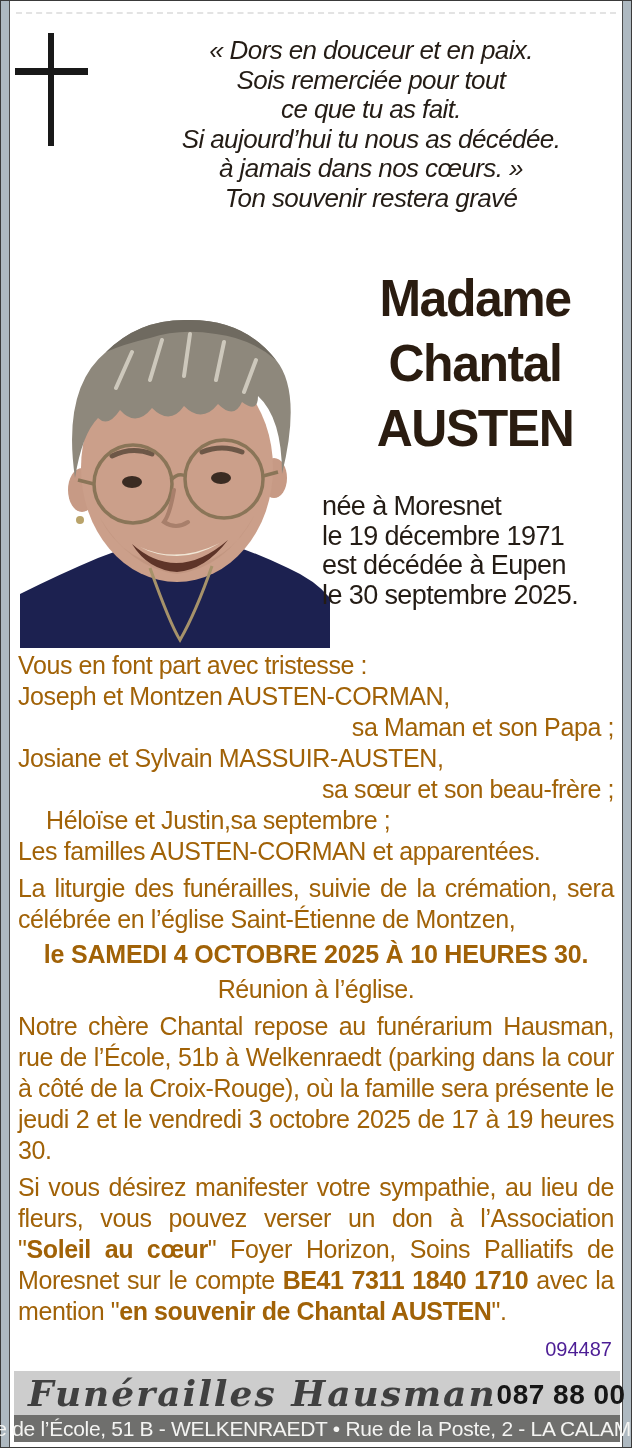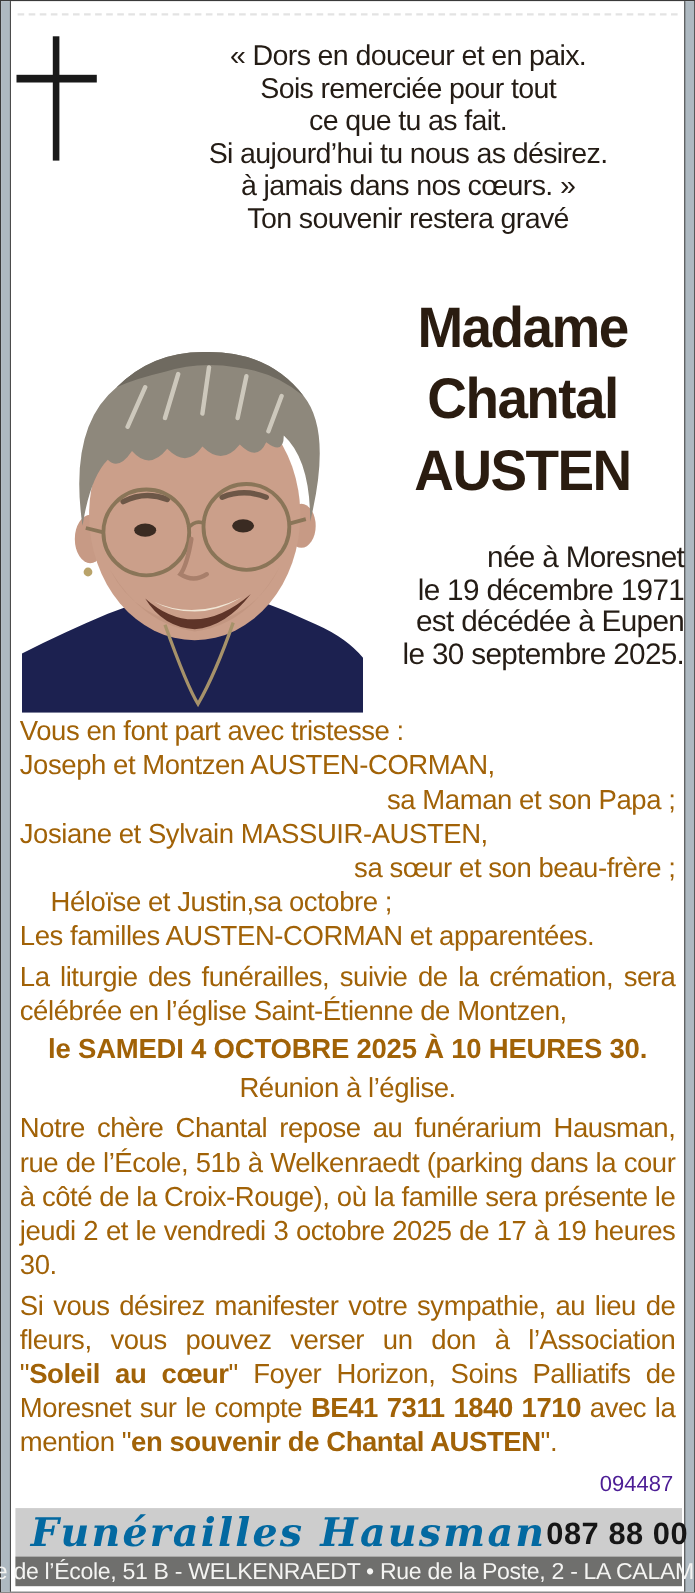--- a/index.html
+++ b/index.html
@@ -15,36 +15,36 @@
   .top-dashed{position:absolute;left:16px;right:16px;top:12px;border-top:2px dashed #e3e3e3;}
 
   
   .cross{position:absolute;left:15px;top:32px;width:73px;height:115px;}
   .cross .v{position:absolute;left:33px;top:1px;width:6px;height:113px;background:#191919;}
   .cross .h{position:absolute;left:0;top:36px;width:73px;height:7px;background:#191919;}
 
   
   .quote{
     position:absolute;left:130px;right:20px;top:36px;
-    text-align:center;font-size:26px;line-height:29.5px;
+    text-align:center;font-style:italic;font-size:26px;line-height:29.5px;
     letter-spacing:-0.6px;color:#241c15;
   }
 
   
   .photo{position:absolute;left:20px;top:268px;width:310px;height:380px;}
   .photo svg{display:block;}
 
   
   .title-block{
     position:absolute;left:330px;top:266px;width:290px;text-align:center;
     font-weight:bold;font-size:52px;line-height:65px;letter-spacing:-1.5px;color:#2a1c10;
     transform:scaleX(0.96);transform-origin:center top;
   }
   .dates-block{
-    position:absolute;left:322px;top:492px;width:300px;text-align:right;
+    position:absolute;left:322px;top:492px;width:300px;text-align:left;
     font-size:27px;line-height:29.5px;letter-spacing:-0.6px;color:#241c15;
   }
 
   
   .body-text{
     position:absolute;left:18px;width:596px;top:650px;
     font-size:25px;line-height:31px;letter-spacing:-0.4px;color:#a16207;
   }
   .line{white-space:nowrap;}
   .r{text-align:right;}
@@ -58,21 +58,21 @@
   .ref{position:absolute;right:20px;top:1338px;font-size:20px;color:#4c1d95;}
 
   
   .banner{position:absolute;left:14px;right:12px;top:1371px;}
   .banner-top{
     height:44px;background:#cdcdcd;display:flex;align-items:flex-end;
     padding:0 10px 2px 14px;box-sizing:border-box;
   }
   .banner-name{
     flex:1;font-family:"DejaVu Serif",serif;font-style:italic;font-weight:bold;
-    font-size:36px;line-height:40px;color:#0369a1;letter-spacing:2px;white-space:nowrap;
+    font-size:36px;line-height:40px;color:#404040;letter-spacing:2px;white-space:nowrap;
   }
   .banner-phone{font-size:28px;font-weight:bold;color:#161616;line-height:36px;white-space:nowrap;letter-spacing:0.5px;}
   .banner-bottom{
     height:27px;background:#6f6f6d;color:#f4f4f2;font-size:21px;letter-spacing:-0.3px;
     display:flex;align-items:center;justify-content:center;white-space:nowrap;
   }
 </style>
 </head>
 <body>
 
@@ -83,21 +83,21 @@
 
 <div class="cross">
   <div class="v"></div>
   <div class="h"></div>
 </div>
 
 <div class="quote">
   <div class="line">« Dors en douceur et en paix.</div>
   <div class="line">Sois remerciée pour tout</div>
   <div class="line">ce que tu as fait.</div>
-  <div class="line">Si aujourd’hui tu nous as désirez.</div>
+  <div class="line">Si aujourd’hui tu nous as décédée.</div>
   <div class="line">à jamais dans nos cœurs. »</div>
   <div class="line">Ton souvenir restera gravé</div>
 </div>
 
 <div class="photo">
   <svg width="310" height="380" viewBox="0 0 310 380">
     <rect x="0" y="0" width="310" height="380" fill="#ffffff"></rect>
 
     <path d="M0,380 L0,326 Q40,306 78,290 Q110,278 128,272 L192,270 Q230,282 268,300 Q295,312 310,330 L310,380 Z" fill="#1c2150"></path>
 
@@ -155,21 +155,21 @@
   <div>Vous en font part avec tristesse :</div>
 
   <div class="line">Joseph et Montzen AUSTEN-CORMAN,</div>
   <div class="r">sa Maman et son Papa ;</div>
 
   <div class="line">Josiane et Sylvain MASSUIR-AUSTEN,</div>
   <div class="r">sa sœur et son beau-frère ;</div>
 
   <div class="split">
     <span>Héloïse et Justin,</span>
-    <span>sa octobre ;</span>
+    <span>sa septembre ;</span>
   </div>
 
   <div>Les familles AUSTEN-CORMAN et apparentées.</div>
 
   <p class="para">La liturgie des funérailles, suivie de la crémation, sera célébrée en l’église Saint-Étienne de Montzen,</p>
 
   <div class="center datetime">le SAMEDI 4 OCTOBRE 2025 À 10 HEURES 30.</div>
 
   <div class="center">Réunion à l’église.</div>
 

